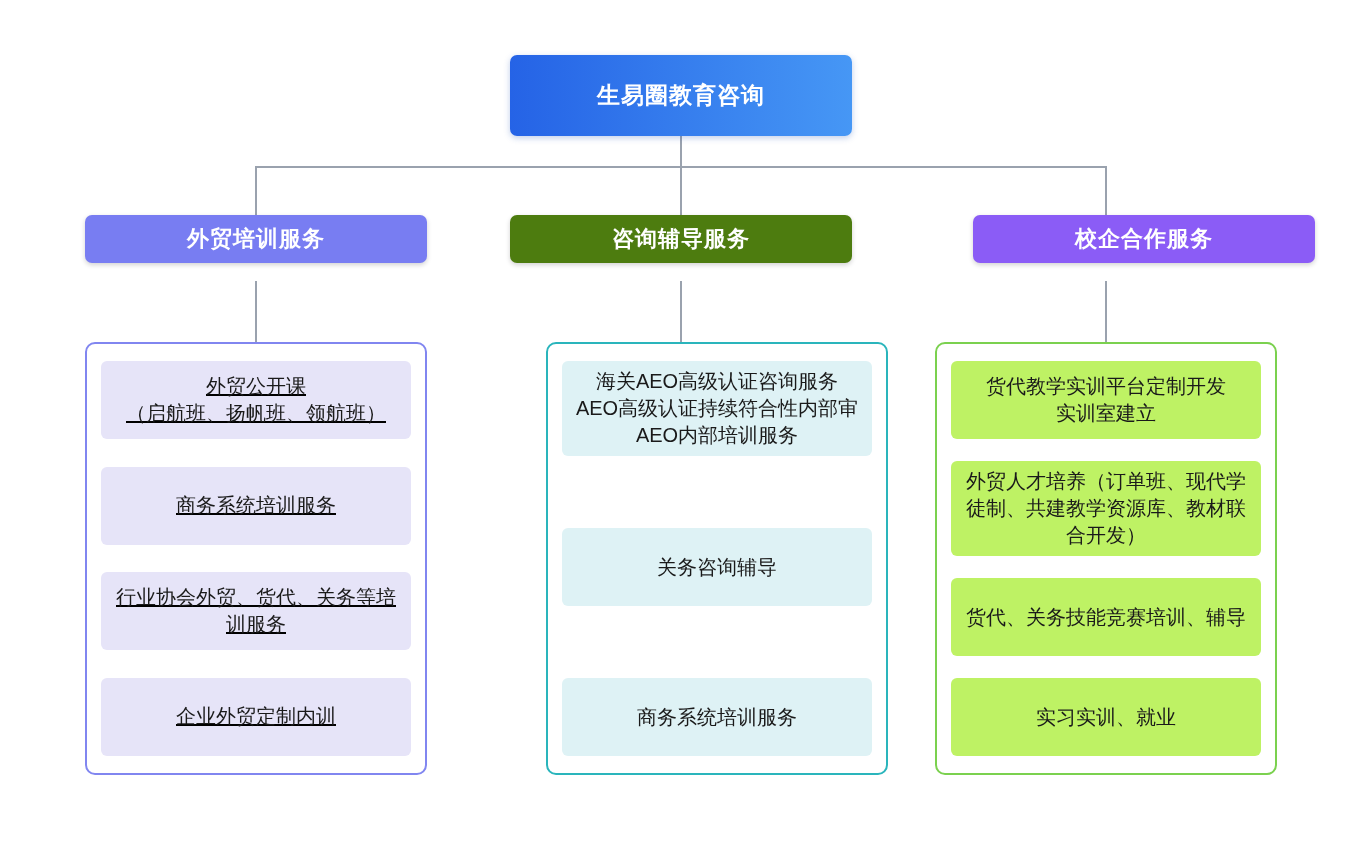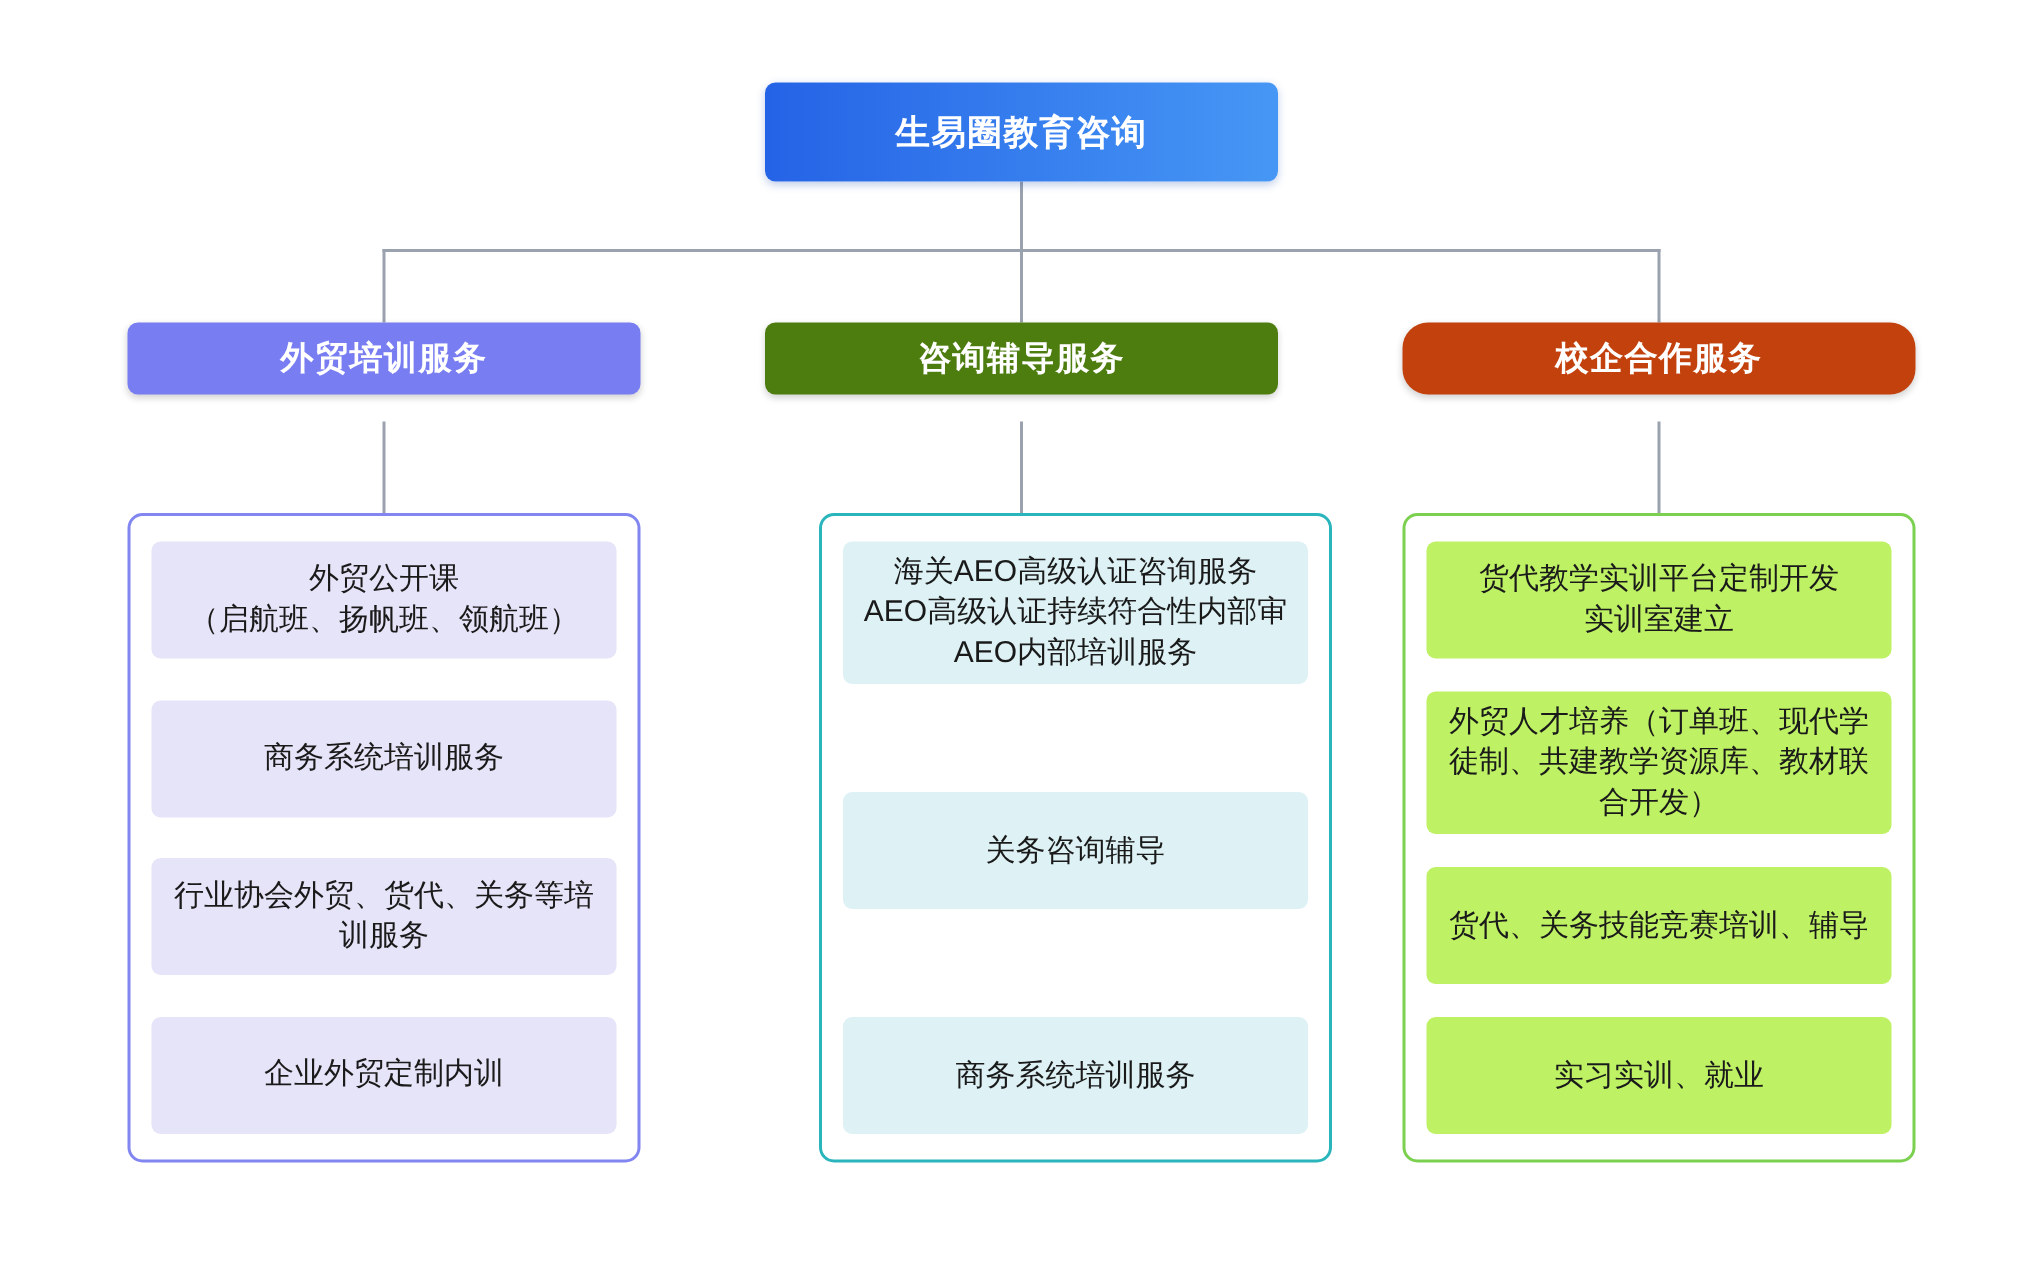--- a/index.html
+++ b/index.html
@@ -10,48 +10,48 @@
   }
   .canvas { position: absolute; left: 0; top: 0; width: 1360px; height: 844px; }
 
   
   .conn { position: absolute; background: #9aa2ae; }
   .conn.v { width: 2px; }
   .conn.h { height: 2px; }
 
   
   .root-box {
-    position: absolute; left: 510px; top: 55px; width: 342px; height: 66px;
+    position: absolute; left: 510px; top: 55px; width: 342px; height: 81px;
     border-radius: 7px;
     background: linear-gradient(90deg, #2563e6 0%, #4697f5 100%);
     display: flex; align-items: center; justify-content: center;
     box-shadow: 0 2px 6px rgba(30, 80, 180, 0.28);
   }
   .root-box .label { color: #ffffff; font-size: 23px; font-weight: bold; letter-spacing: 1px; }
 
   
   .branch-header {
     position: absolute; top: 215px; width: 342px; height: 48px;
     border-radius: 7px;
     display: flex; align-items: center; justify-content: center;
     box-shadow: 0 2px 5px rgba(0, 0, 0, 0.18);
   }
   .branch-header .label { color: #ffffff; font-size: 22px; font-weight: bold; letter-spacing: 1px; }
   .bh0 { left: 85px;  background: #787df2; }
   .bh1 { left: 510px; background: #4d7c0f; }
-  .bh2 { left: 935px; background: #c2410c; border-radius: 17px; }
+  .bh2 { left: 973px; background: #8b5cf6; }
 
   
   .branch-container {
     position: absolute; top: 342px; width: 342px; height: 433px;
     background: #ffffff; border-radius: 10px; border: 2px solid;
     padding: 17px 14px;
     display: flex; flex-direction: column; justify-content: space-between;
   }
-  .bc0 { left: 85px;  border-color: #8186f0; }
+  .bc0 { left: 85px;  border-color: #8186f0; text-decoration: underline; }
   .bc1 { left: 510px; border-color: #2ab5bc; margin-left: 36px; }
   .bc2 { left: 935px; border-color: #7bd14f; }
 
   .item {
     border-radius: 6px; min-height: 78px;
     display: flex; align-items: center; justify-content: center;
     padding: 7px 12px;
   }
   .bc0 .item { background: #e6e4f8; }
   .bc1 .item { background: #def2f5; }

